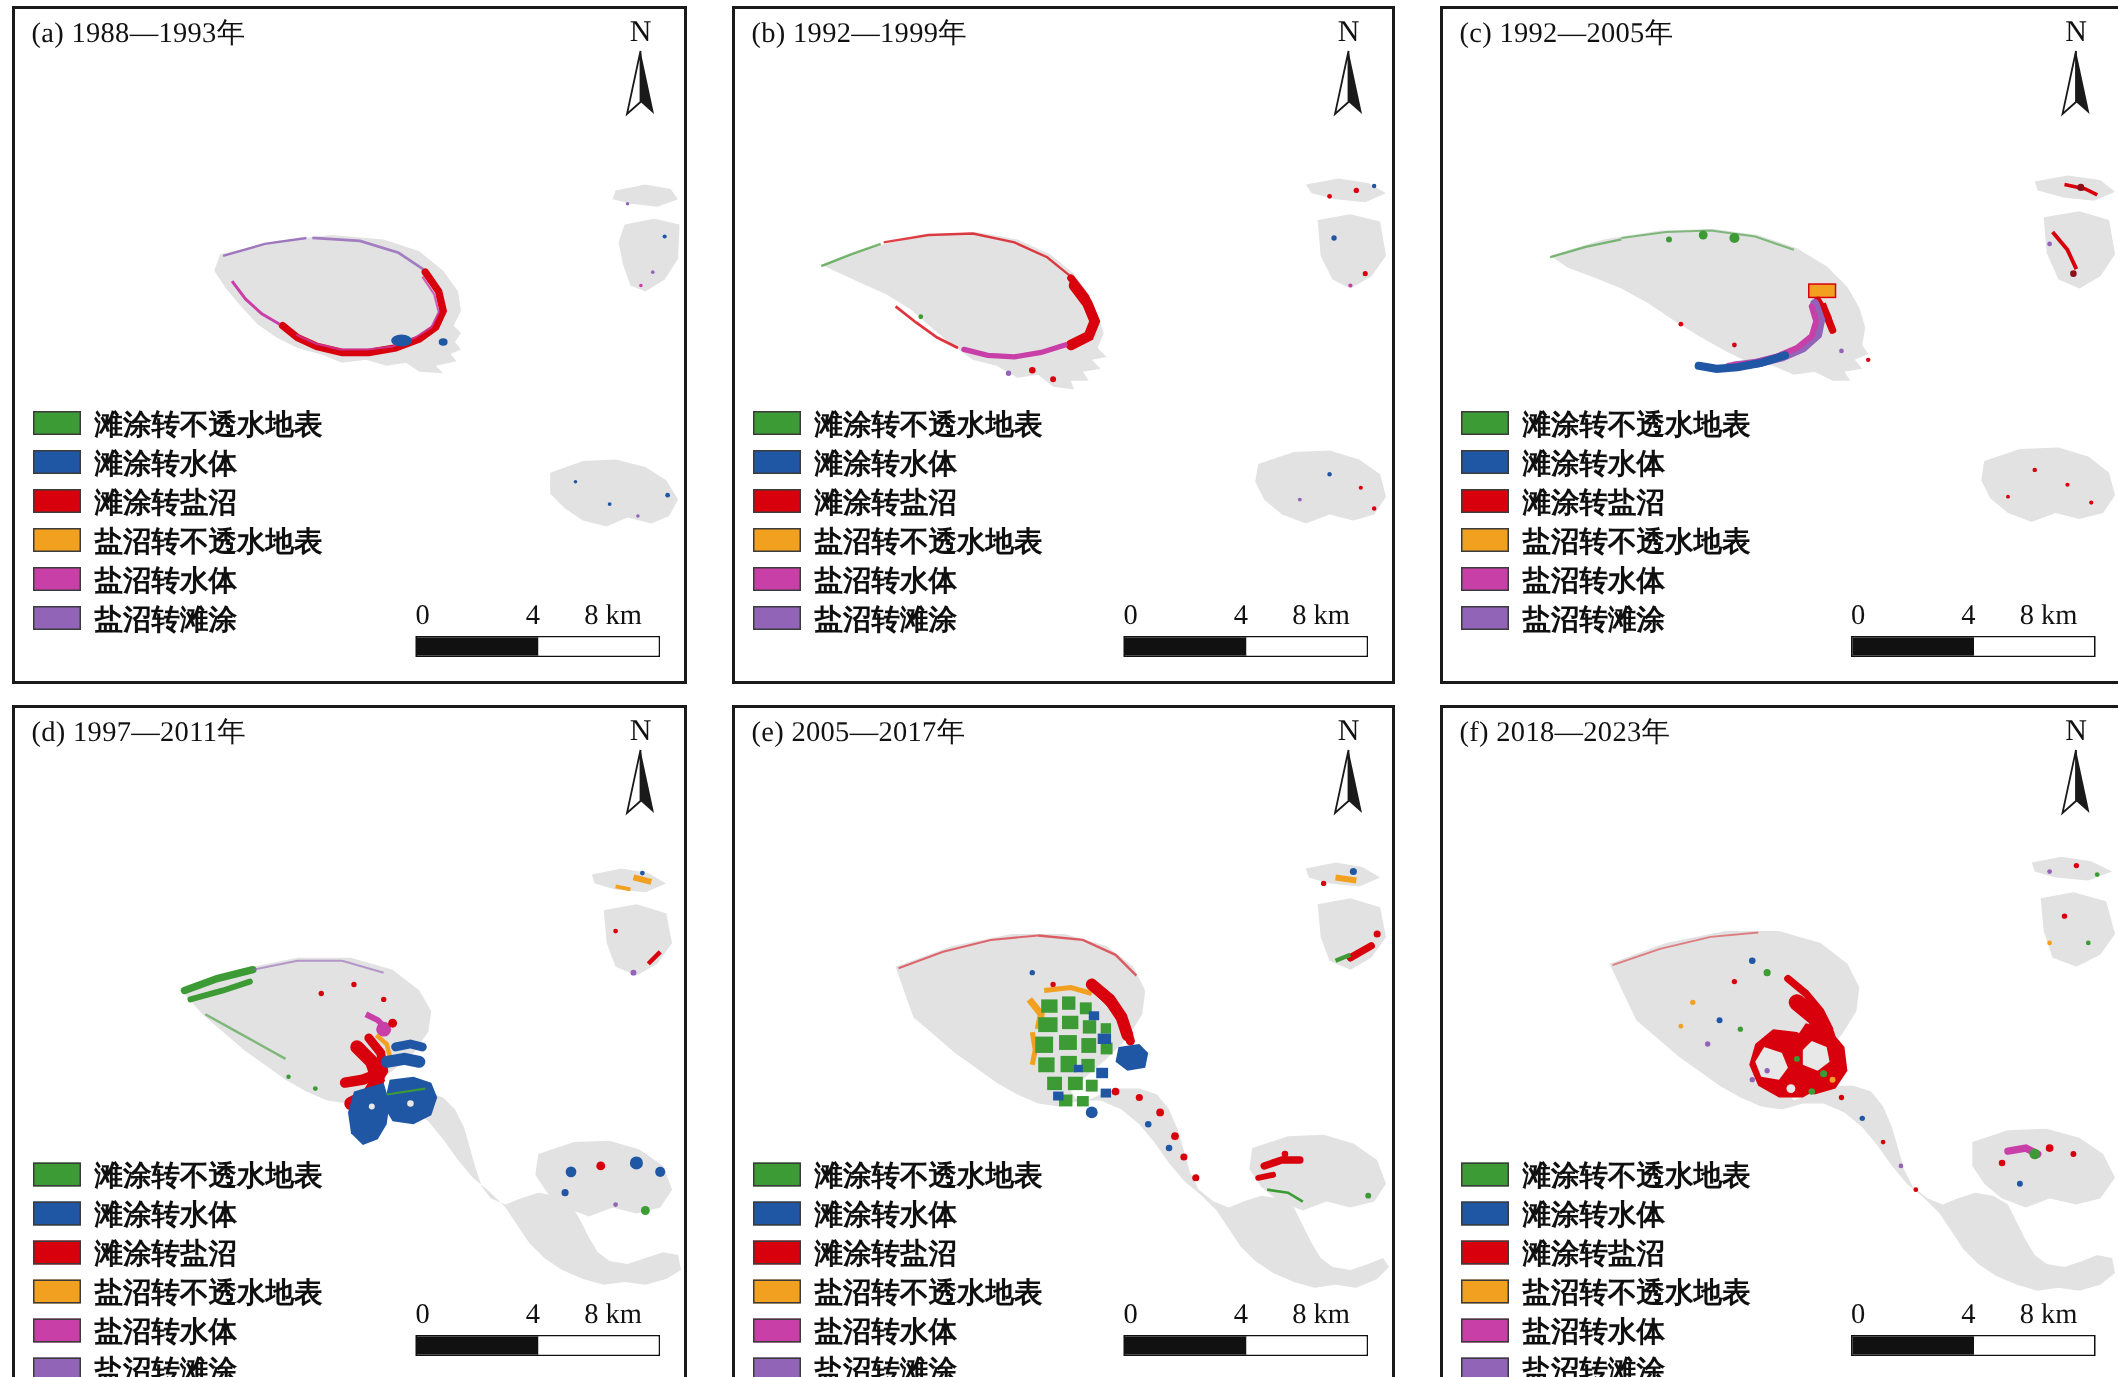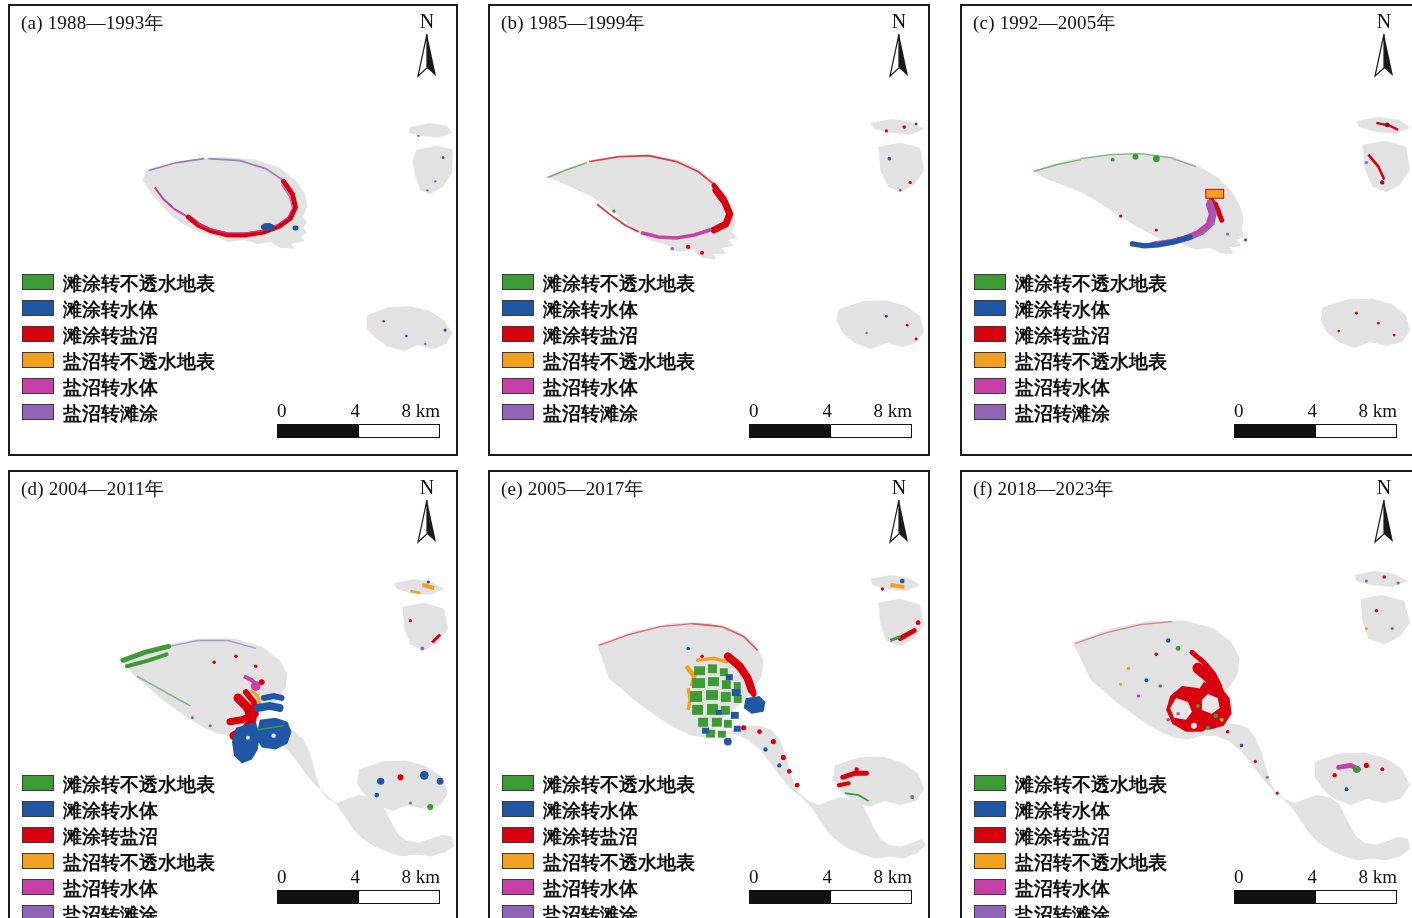--- a/index.html
+++ b/index.html
@@ -86,21 +86,21 @@
     position:relative;height:24px;
   }
   .scale-nums span{
     position:absolute;top:0;
     font-size:19px;line-height:22px;color:#111;
     font-family:"Liberation Serif","DejaVu Serif",serif;
     white-space:nowrap;
   }
   .sn0{left:0;}
   .sn4{left:48%;transform:translateX(-50%);}
-  .sn8{right:0;margin-left:28px;}
+  .sn8{right:12px;margin-left:28px;}
   .scale-track{
     display:flex;height:14px;
     border:1.5px solid #111;
     box-sizing:border-box;
   }
   .scale-track .blk{background:#111;flex:1 1 0;}
   .scale-track .wht{background:#fff;flex:1 1 0;}
   .landmass{fill:#e2e2e2;}
 </style>
 </head>
@@ -219,21 +219,21 @@
           <circle cx="403" cy="154" r="1.8" fill="#1f57a5"></circle>
           <circle cx="424" cy="178" r="1.7" fill="#d8000c"></circle>
           <circle cx="414" cy="186" r="1.4" fill="#c93fa8"></circle>
           <circle cx="400" cy="313" r="1.5" fill="#1f57a5"></circle>
           <circle cx="421" cy="322" r="1.4" fill="#d8000c"></circle>
           <circle cx="380" cy="330" r="1.3" fill="#9264b8"></circle>
           <circle cx="430" cy="336" r="1.5" fill="#d8000c"></circle>
         </g>
       </svg>
     </div>
-    <div class="panel-title">(b) 1985—1999年</div>
+    <div class="panel-title">(b) 1992—1999年</div>
     <div class="north">
       <div class="n-letter">N</div>
       <svg width="22" height="46" viewBox="0 0 22 46">
         <polygon points="11,2 20,44 11,36" fill="#1a1a1a"></polygon>
         <polygon points="11,2 2,44 11,36" fill="#ffffff" stroke="#1a1a1a" stroke-width="1.2"></polygon>
       </svg>
     </div>
     <div class="legend" style="top:268px">
       <div class="legend-row">
         <span class="swatch" style="background:#3d9b35"></span>
@@ -412,21 +412,21 @@
           <circle cx="374" cy="312" r="3.6" fill="#1f57a5"></circle>
           <circle cx="394" cy="308" r="3" fill="#d8000c"></circle>
           <circle cx="418" cy="306" r="4.4" fill="#1f57a5"></circle>
           <circle cx="434" cy="312" r="3.4" fill="#1f57a5"></circle>
           <circle cx="370" cy="326" r="2.4" fill="#1f57a5"></circle>
           <circle cx="424" cy="338" r="3" fill="#3d9b35"></circle>
           <circle cx="404" cy="334" r="1.6" fill="#9264b8"></circle>
         </g>
       </svg>
     </div>
-    <div class="panel-title">(d) 2004—2011年</div>
+    <div class="panel-title">(d) 1997—2011年</div>
     <div class="north">
       <div class="n-letter">N</div>
       <svg width="22" height="46" viewBox="0 0 22 46">
         <polygon points="11,2 20,44 11,36" fill="#1a1a1a"></polygon>
         <polygon points="11,2 2,44 11,36" fill="#ffffff" stroke="#1a1a1a" stroke-width="1.2"></polygon>
       </svg>
     </div>
     <div class="legend" style="top:303px">
       <div class="legend-row">
         <span class="swatch" style="background:#3d9b35"></span>

